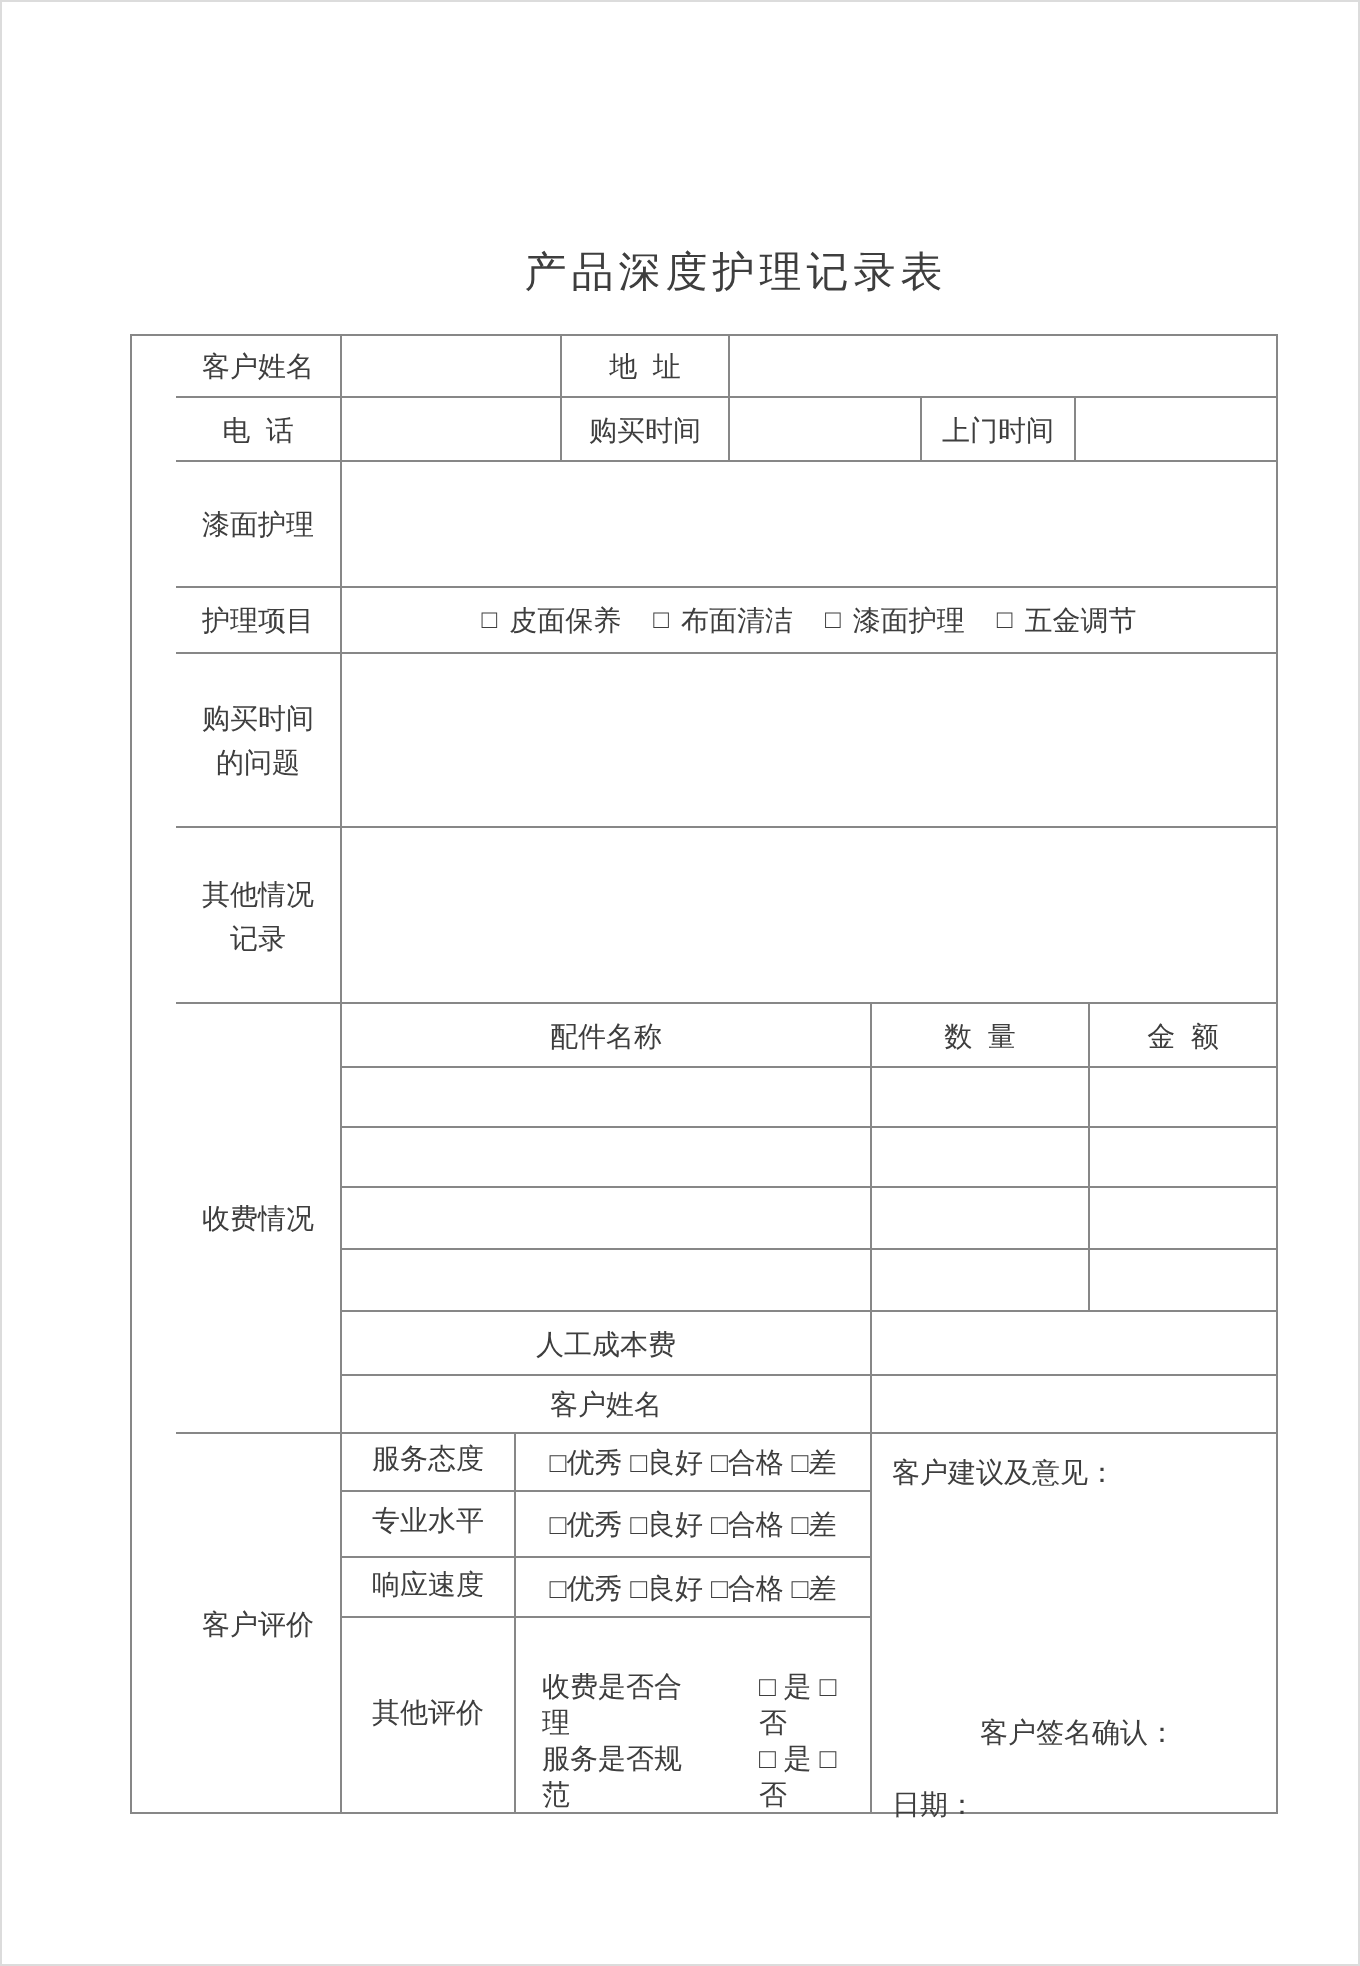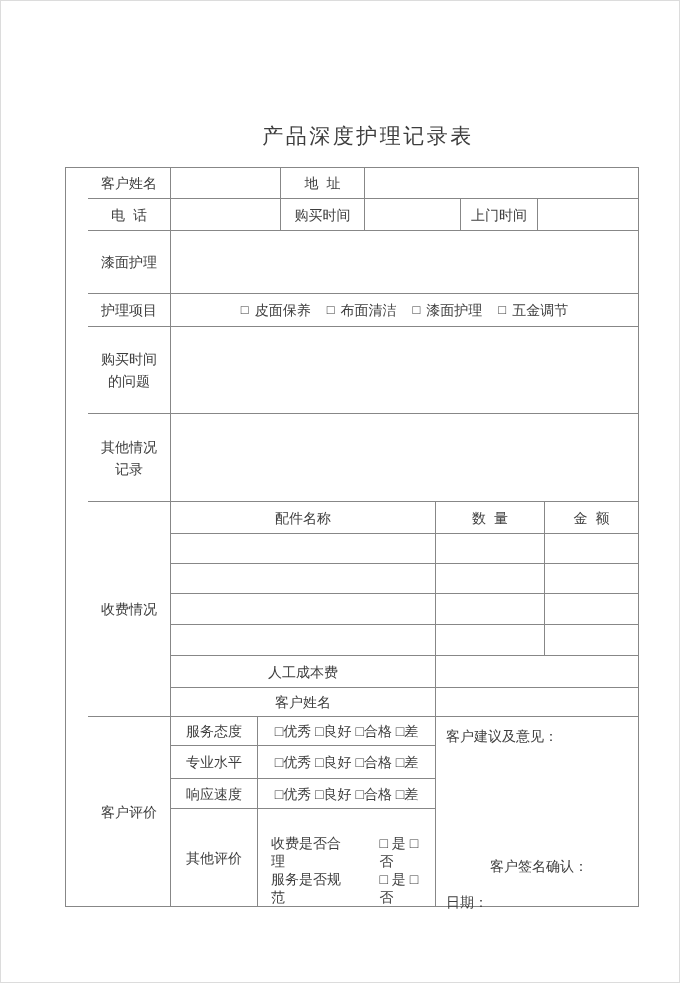--- a/index.html
+++ b/index.html
@@ -41,21 +41,21 @@
   .grow{flex:1 1 auto;}
   .pre{white-space:pre;}
   .preline{white-space:pre-line;text-align:center;line-height:22px;}
   .w83{flex:0 0 83px;}
   .w110{flex:0 0 110px;}
   .w84{flex:0 0 84px;}
   .w96{flex:0 0 96px;}
   .w77{flex:0 0 77px;}
   .w265{flex:0 0 265px;}
   .w109{flex:0 0 109px;}
-  .w87{flex:0 0 87px;}
+  .w87{flex:0 0 87px;font-family:Liberation Serif, serif;}
   .sub{flex:1 1 auto;display:flex;flex-direction:column;}
   .mid{flex:0 0 265px;display:flex;flex-direction:column;border-right:1px solid var(--bc);box-sizing:border-box;}
   .rightcol{
     flex:1 1 auto;box-sizing:border-box;
     padding:10px 6px 0 10px;
     font-size:14px;line-height:18px;
   }
   .rightcol .sig{margin-top:112px;text-align:center;}
   .rightcol .date{margin-top:18px;}
   .careopts{display:flex;gap:16px;justify-content:center;align-items:center;flex:1 1 auto;border-right:none;}

